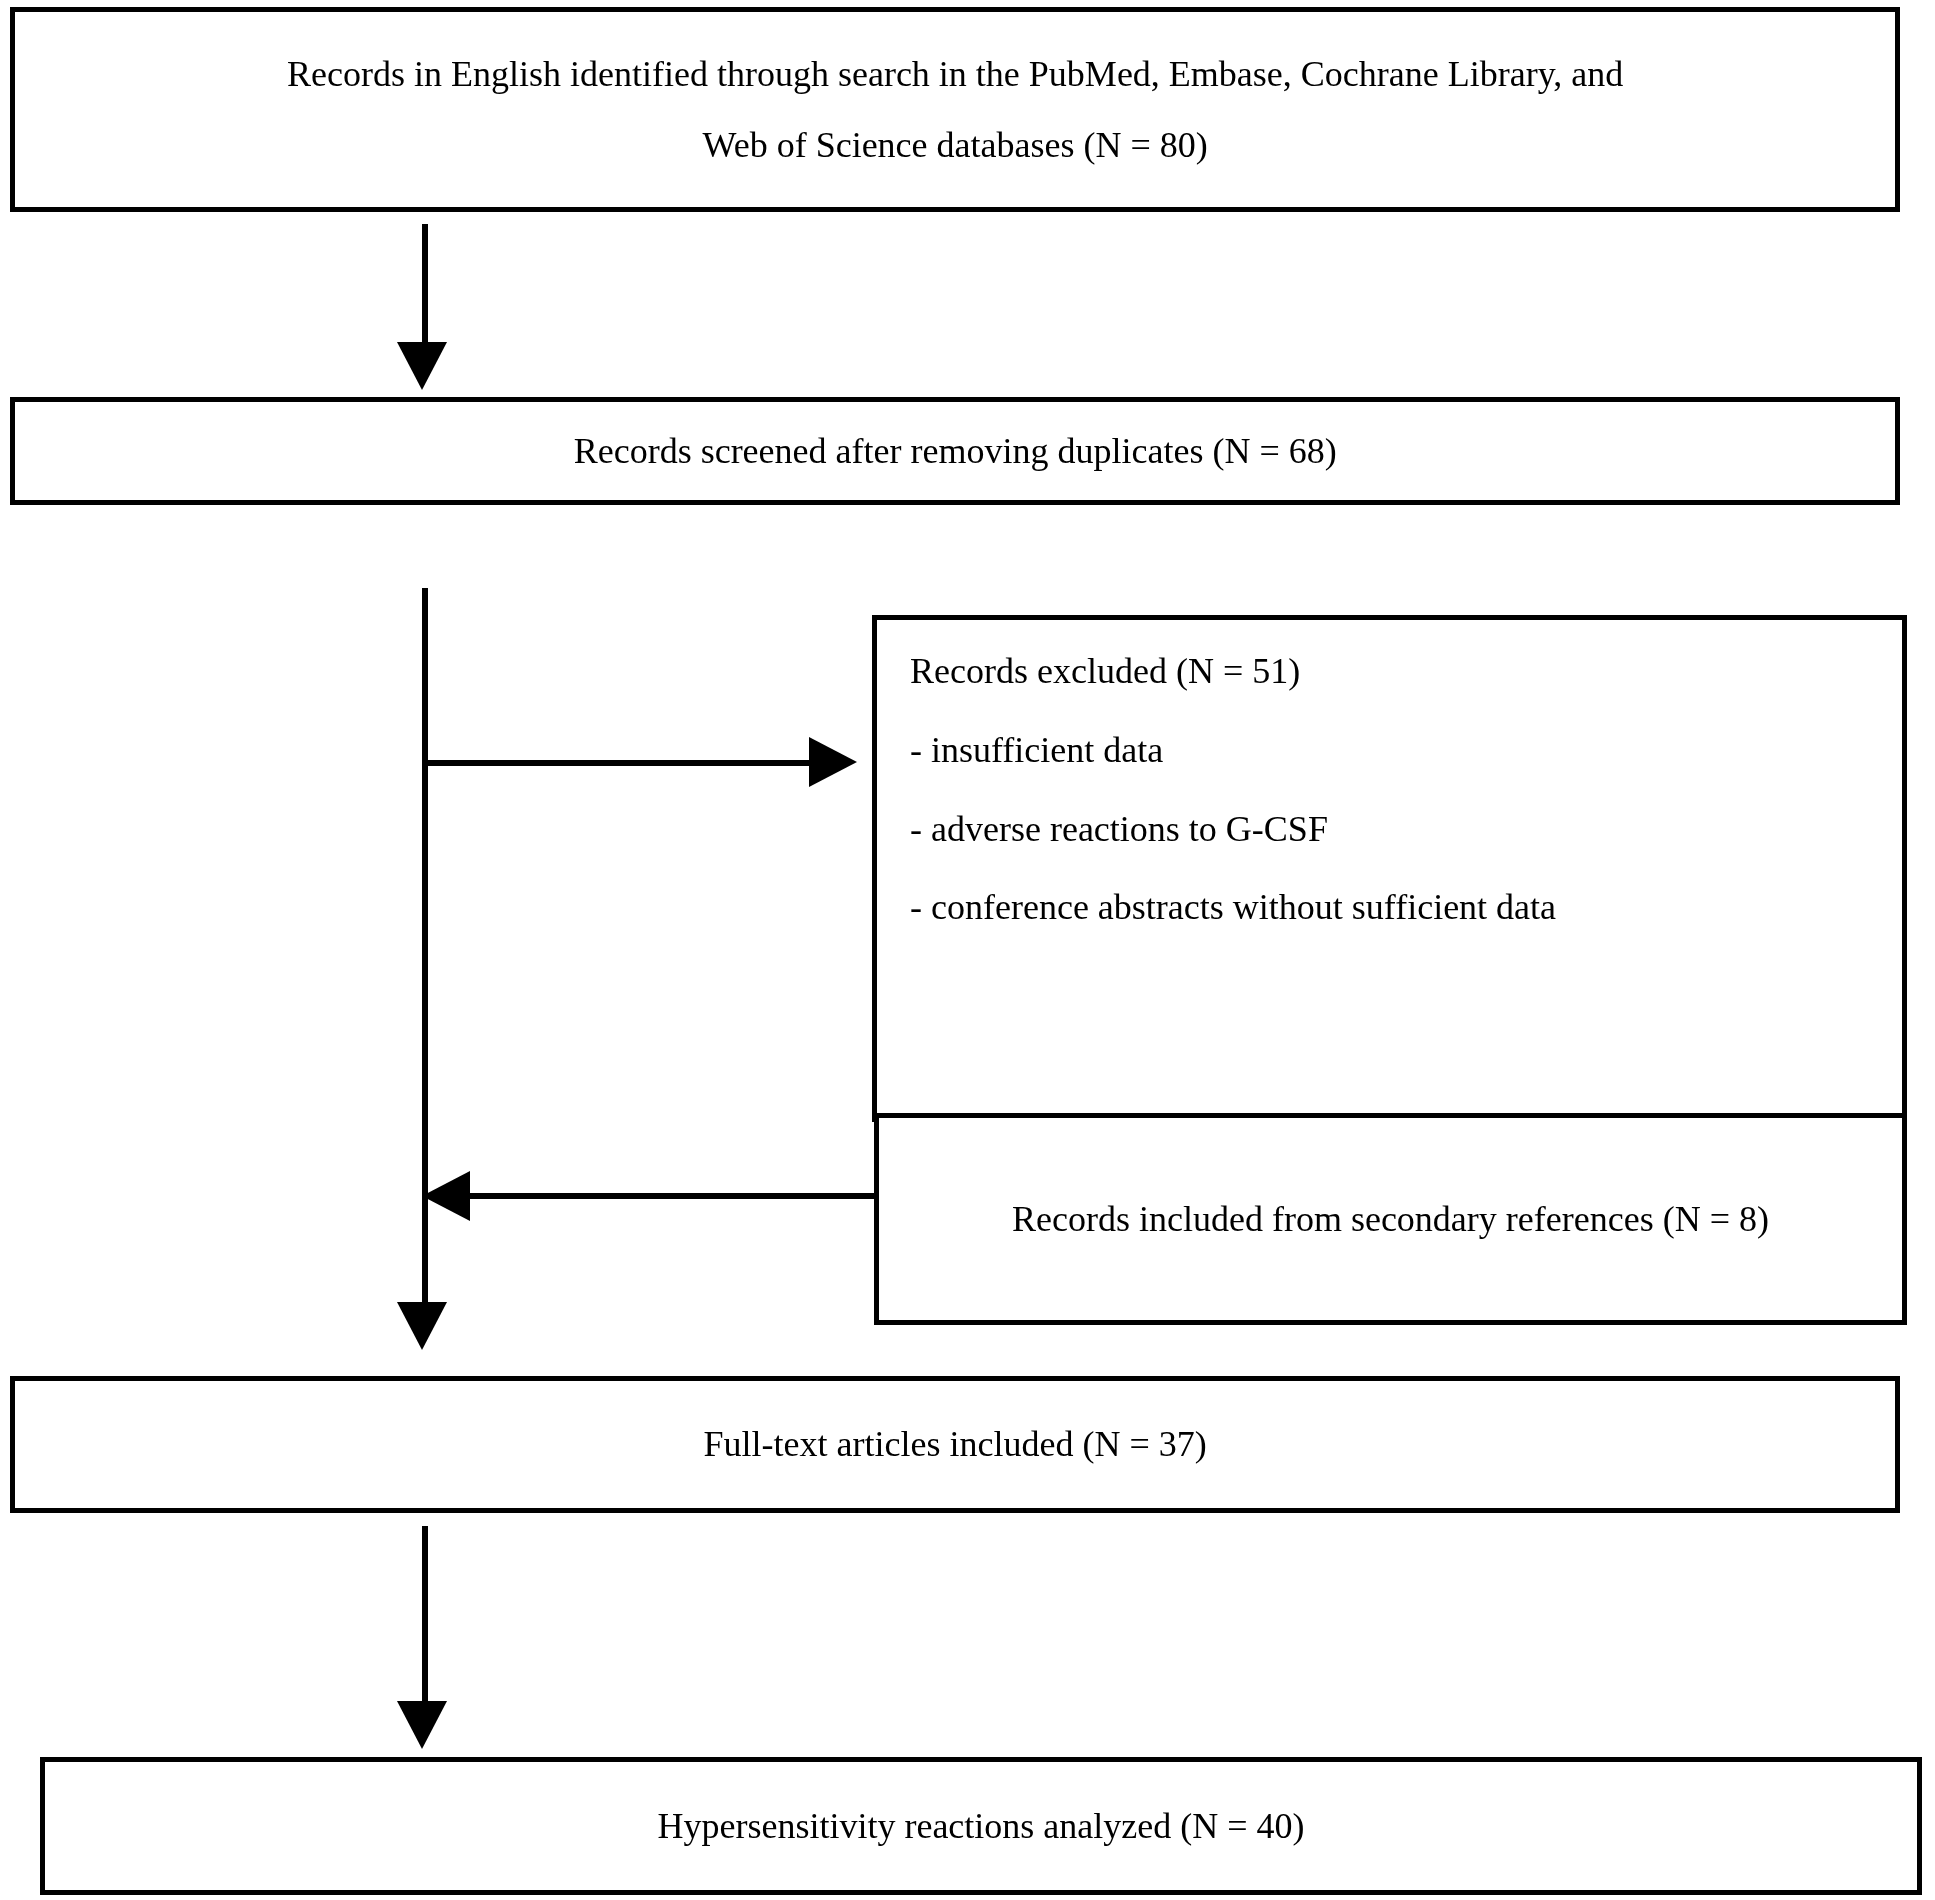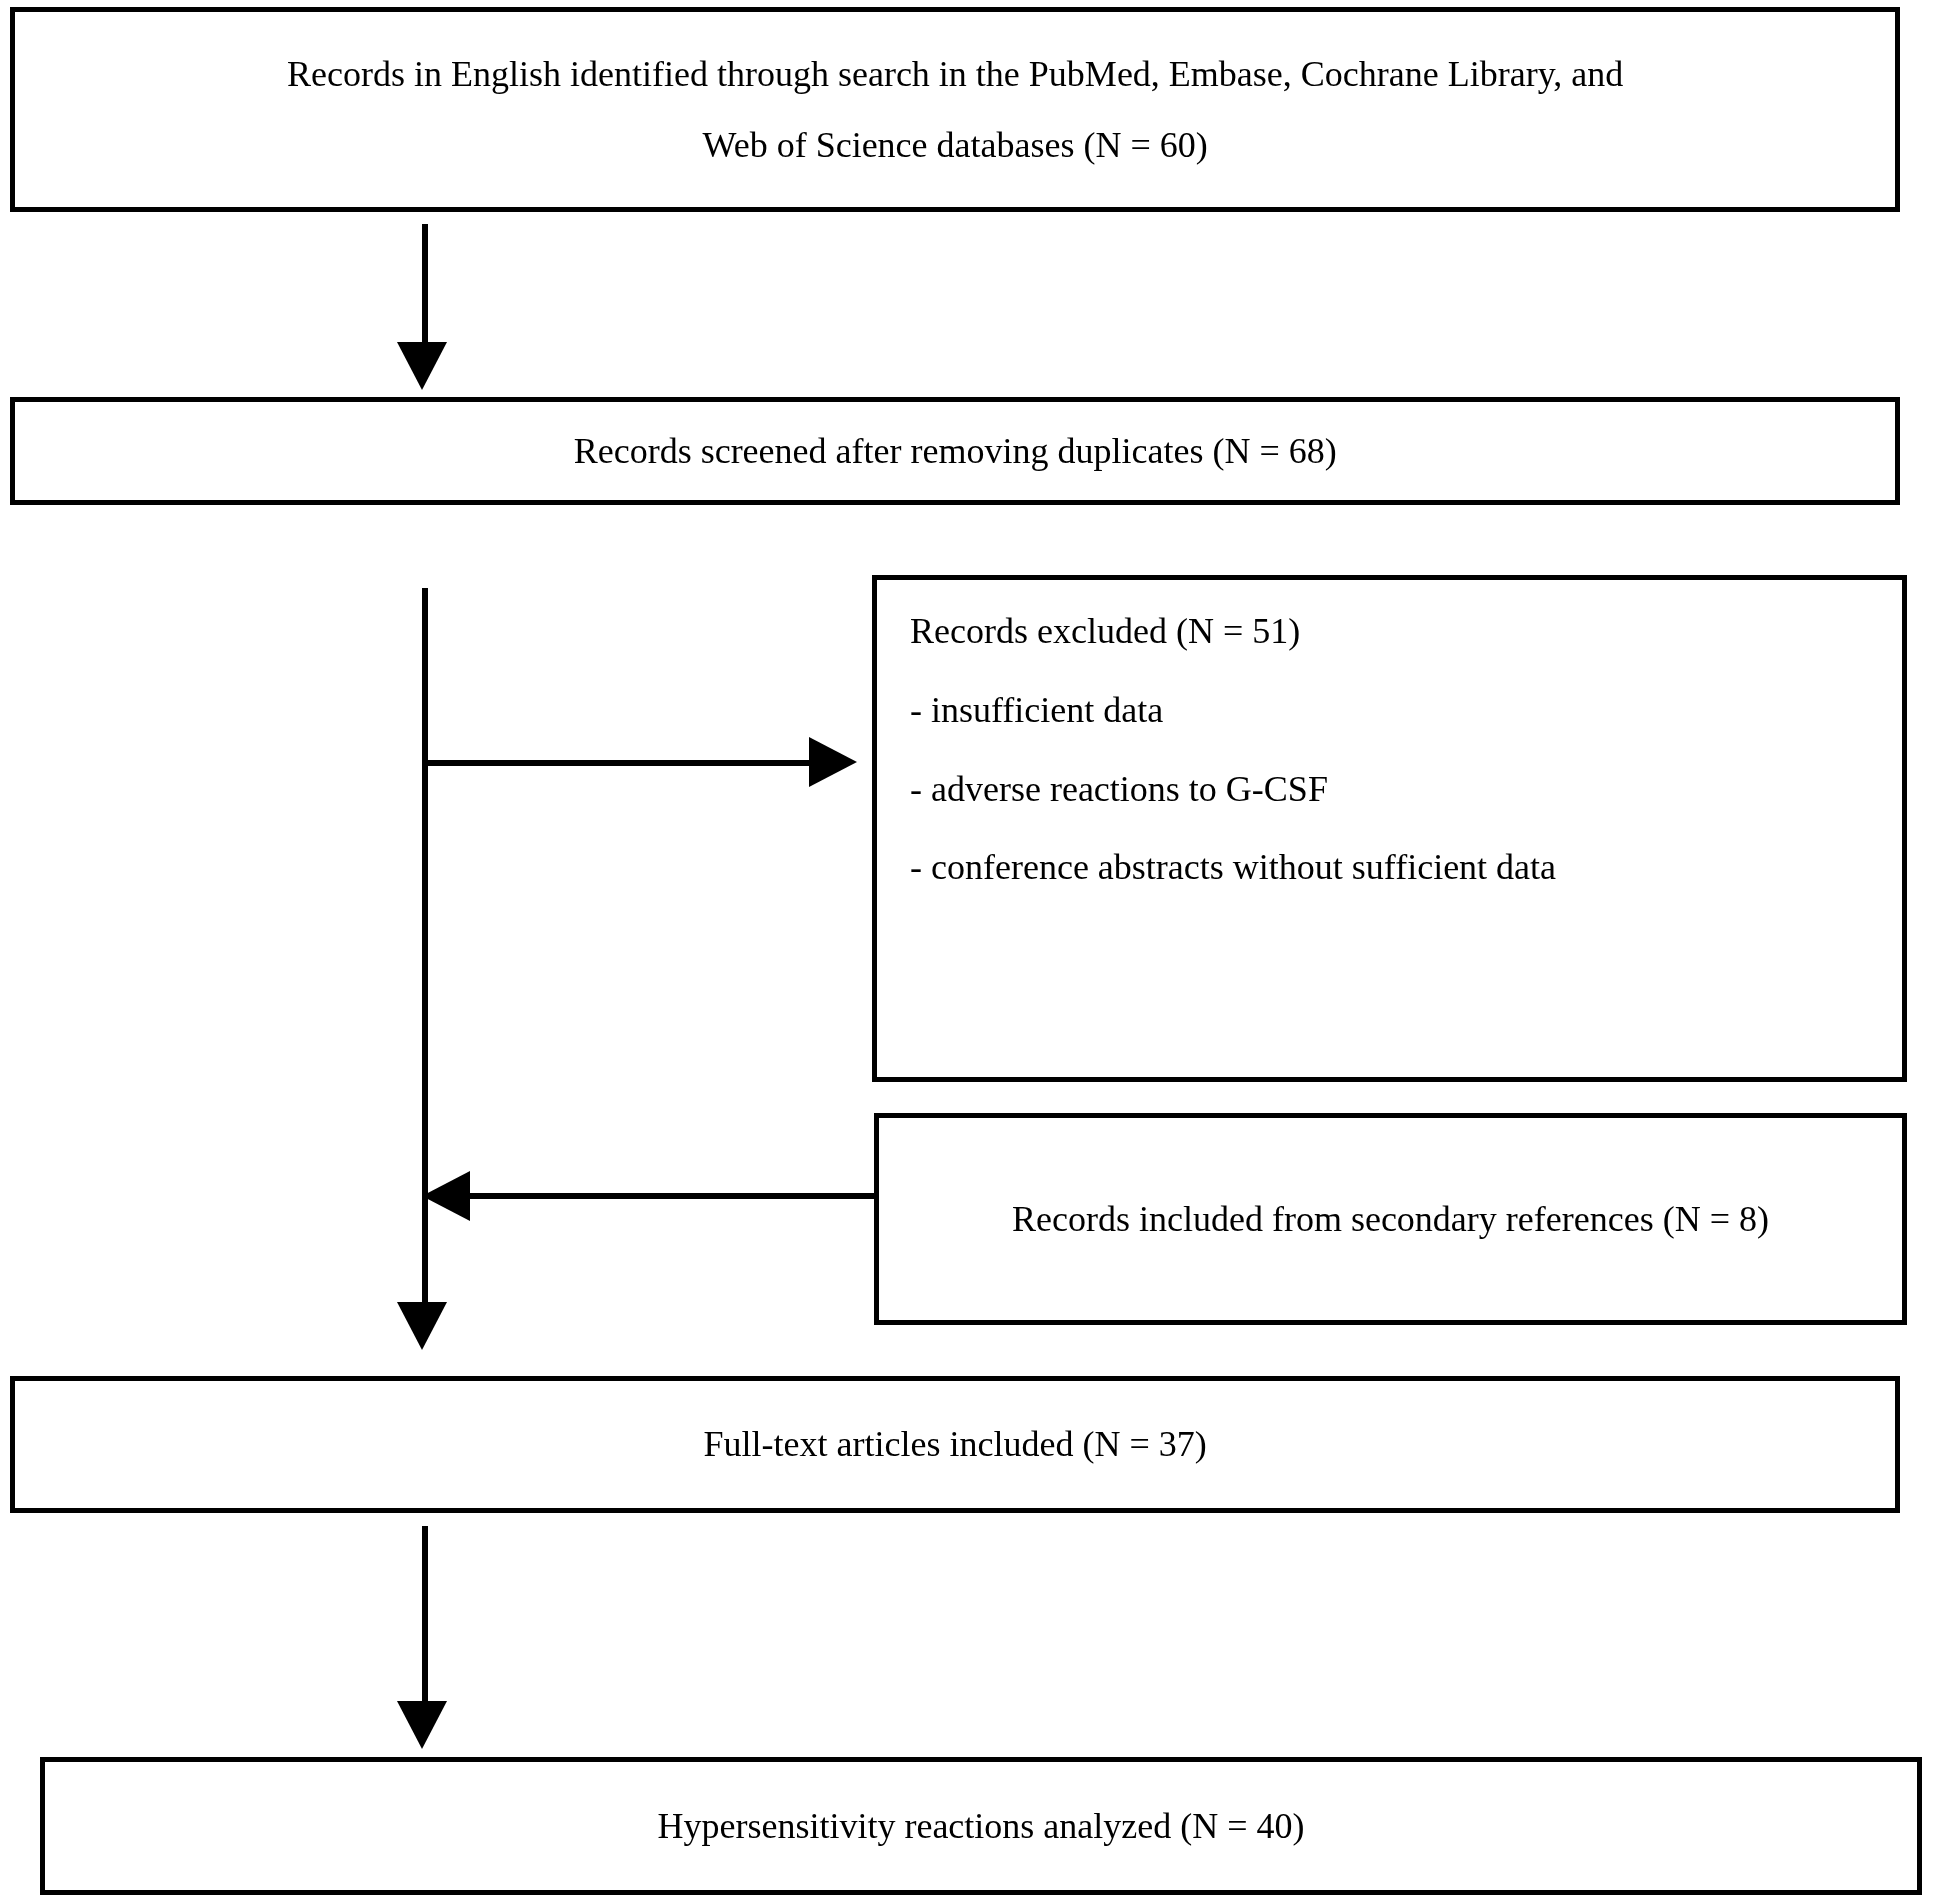--- a/index.html
+++ b/index.html
@@ -36,20 +36,21 @@
     text-align: center;
     white-space: pre-line;
     padding: 0 19px;
   }
 
   
   .flow-box.excluded {
     align-items: flex-start;
     justify-content: flex-start;
     padding: 33px 25.6px 25.6px 33px;
+    margin-top: 40px;
   }
 
   .excluded-list {
     display: flex;
     flex-direction: column;
     gap: 41px;
     width: 100%;
   }
 
   .excluded-line {
@@ -116,21 +117,21 @@
   #arrow4-line  { left: 422px; top: 1526px; width: 5.7px; height: 179px; }
   #arrow4-head  { left: 397px; top: 1701px; }
 </style>
 </head>
 <body>
 
 <div id="diagram">
 
   <div class="flow-box" id="box-identified">
     <div class="box-text">Records in English identified through search in the PubMed, Embase, Cochrane Library, and
-Web of Science databases (N = 60)</div>
+Web of Science databases (N = 80)</div>
   </div>
 
   <div class="conn-line v-line" id="arrow1-line"></div>
   <div class="arrow-head arrow-down" id="arrow1-head"></div>
 
   <div class="flow-box" id="box-screened">
     <div class="box-text">Records screened after removing duplicates (N = 68)</div>
   </div>
 
   <div class="conn-line v-line" id="spine-line"></div>

